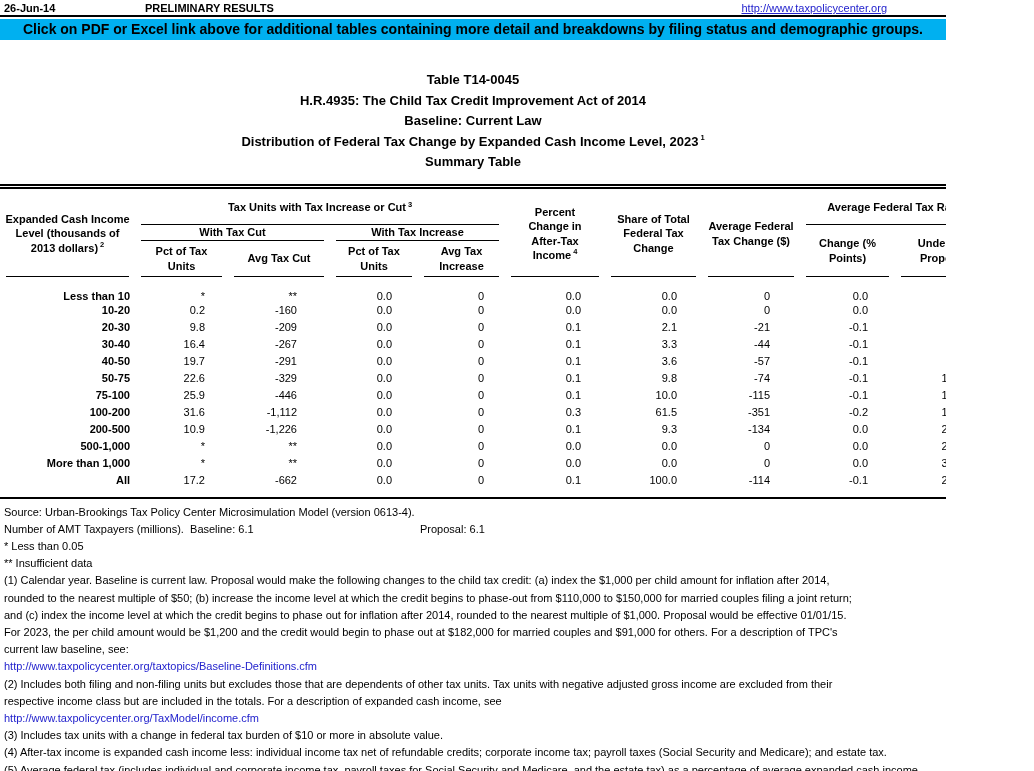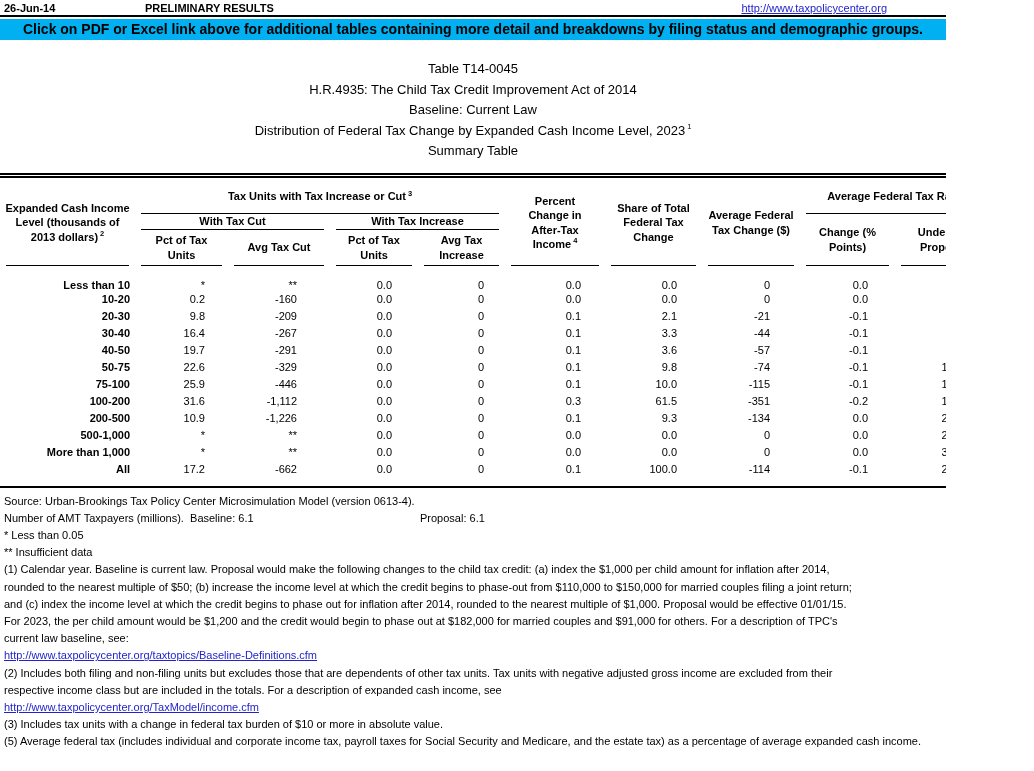--- a/index.html
+++ b/index.html
@@ -9,21 +9,21 @@
 
   
   .topbar { display:flex; align-items:baseline; padding:2px 4px 1px 4px; border-bottom:2px solid #000; font-size:11px; font-weight:bold; }
   .topbar .date { display:inline-block; width:141px; }
   .toplink { margin-left:auto; margin-right:55px; color:#2323cd; text-decoration:underline; font-weight:normal; cursor:pointer; }
 
   
   .banner { margin-top:2px; background:#00B0F0; text-align:center; font-weight:bold; font-size:14px; padding:2px 0 3px 0; }
 
   
-  .titles { margin-top:19px; text-align:center; font-weight:normal; font-size:13px; line-height:20.5px; }
+  .titles { margin-top:30px; text-align:center; font-weight:bold; font-size:13px; line-height:20.5px; }
   sup { font-size:7.5px; line-height:0; }
   .sp { margin-left:2px; }
 
   
   .tablewrap { margin-top:11px; border-top:5px double #000; padding-top:2px; }
   table.sumtable { border-collapse:collapse; table-layout:fixed; width:992px; }
   th { font-weight:bold; font-size:11px; text-align:center; position:relative; padding:0 2px; line-height:14.5px; vertical-align:middle; }
   .hra th { height:34px;text-align:center; }
   .hrb th { height:16px; }
   .hrc th { height:36px; }
@@ -38,21 +38,21 @@
   .row-label { font-weight:bold; padding-right:5px;padding-left:41px; }
   .c2{padding-right:23px;} .c3{padding-right:33px;} .c4{padding-right:26px;} .c5{padding-right:21px;}
   .c6{padding-right:24px;} .c7{padding-right:25px;} .c8{padding-right:30px;} .c9{padding-right:27px;} .c10{padding-right:29px;}
   .bottom-rule { width:987px; border-bottom:2px solid #000; margin-top:8px; }
 
   
   .footer { padding:5px 4px 0 4px; font-size:11px; line-height:17.2px; }
   .amt-line { position:relative; }
   .amt-right { position:absolute; left:416px; top:0; }
   .note-line { white-space:nowrap; }
-  a.note-link { display:block; color:#2323cd; text-decoration:underline; cursor:pointer; white-space:nowrap; }
+  a.note-link { display:block; color:#2323cd; cursor:pointer; white-space:nowrap; }
 </style>
 </head>
 <body>
 
 <div class="page">
 
   <div class="topbar">
     <span class="date">26-Jun-14</span>
     <span class="prelim">PRELIMINARY RESULTS</span>
     <a class="toplink">http://www.taxpolicycenter.org</a>
@@ -268,17 +268,18 @@
         <div class="note-line">(1) Calendar year. Baseline is current law. Proposal would make the following changes to the child tax credit: (a) index the $1,000 per child amount for inflation after 2014,</div>
         <div class="note-line">rounded to the nearest multiple of $50; (b) increase the income level at which the credit begins to phase-out from $110,000 to $150,000 for married couples filing a joint return;</div>
         <div class="note-line">and (c) index the income level at which the credit begins to phase out for inflation after 2014, rounded to the nearest multiple of $1,000. Proposal would be effective 01/01/15.</div>
         <div class="note-line">For 2023, the per child amount would be $1,200 and the credit would begin to phase out at $182,000 for married couples and $91,000 for others. For a description of TPC's</div>
         <div class="note-line">current law baseline, see:</div>
         <a class="note-link">http://www.taxpolicycenter.org/taxtopics/Baseline-Definitions.cfm</a>
         <div class="note-line">(2) Includes both filing and non-filing units but excludes those that are dependents of other tax units. Tax units with negative adjusted gross income are excluded from their</div>
         <div class="note-line">respective income class but are included in the totals. For a description of expanded cash income, see</div>
         <a class="note-link">http://www.taxpolicycenter.org/TaxModel/income.cfm</a>
         <div class="note-line">(3) Includes tax units with a change in federal tax burden of $10 or more in absolute value.</div>
+        <div class="note-line">(4) After-tax income is expanded cash income less: individual income tax net of refundable credits; corporate income tax; payroll taxes (Social Security and Medicare); and estate tax.</div>
         <div class="note-line">(5) Average federal tax (includes individual and corporate income tax, payroll taxes for Social Security and Medicare, and the estate tax) as a percentage of average expanded cash income.</div>
       </div>
   </div>
 
 </div>
 
 </body></html>

